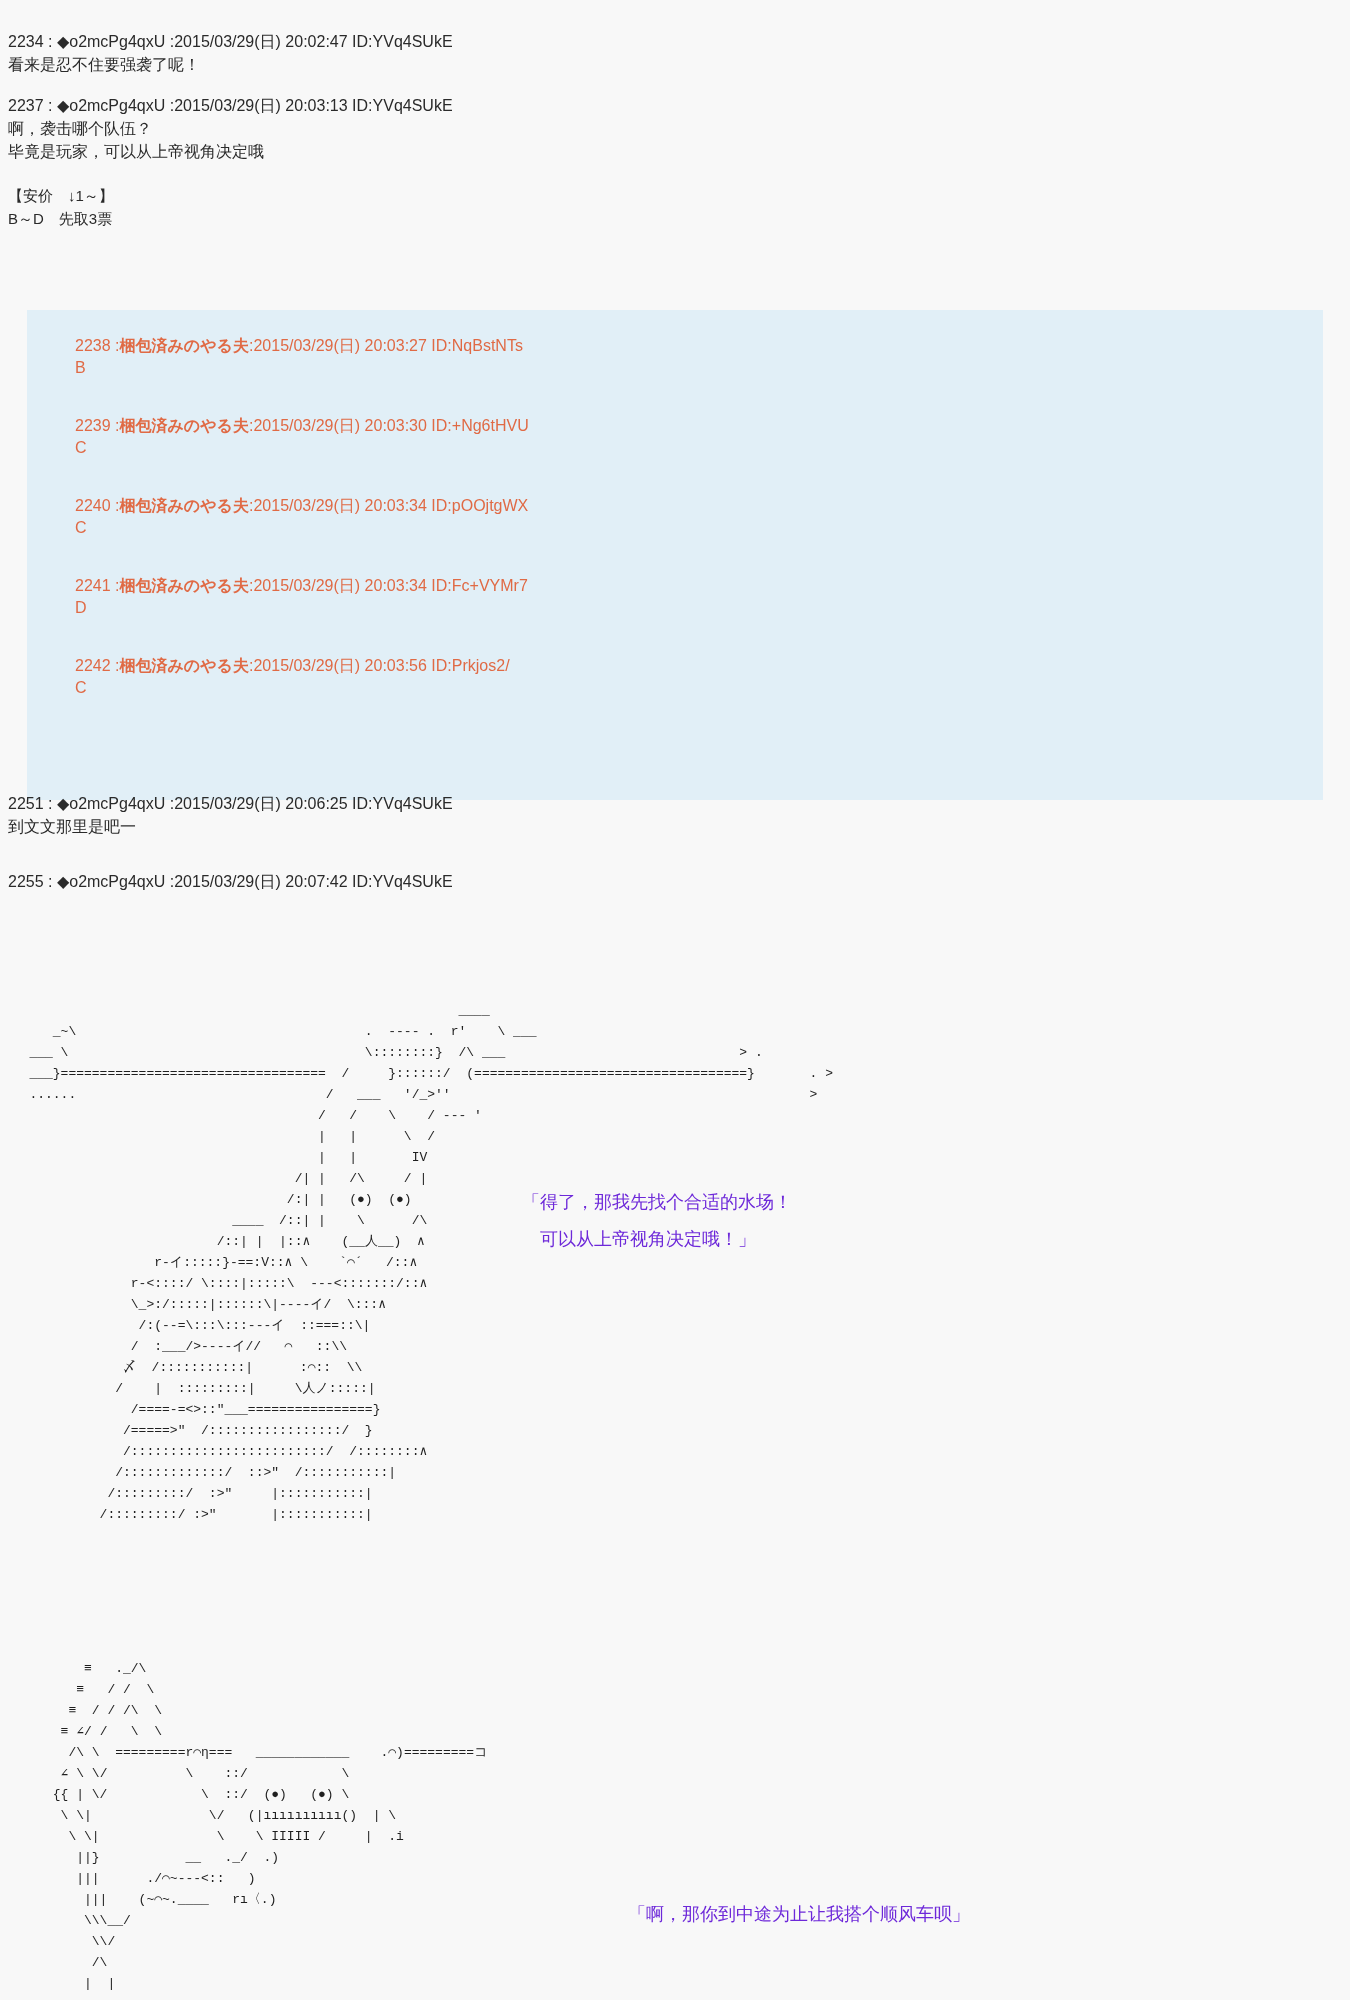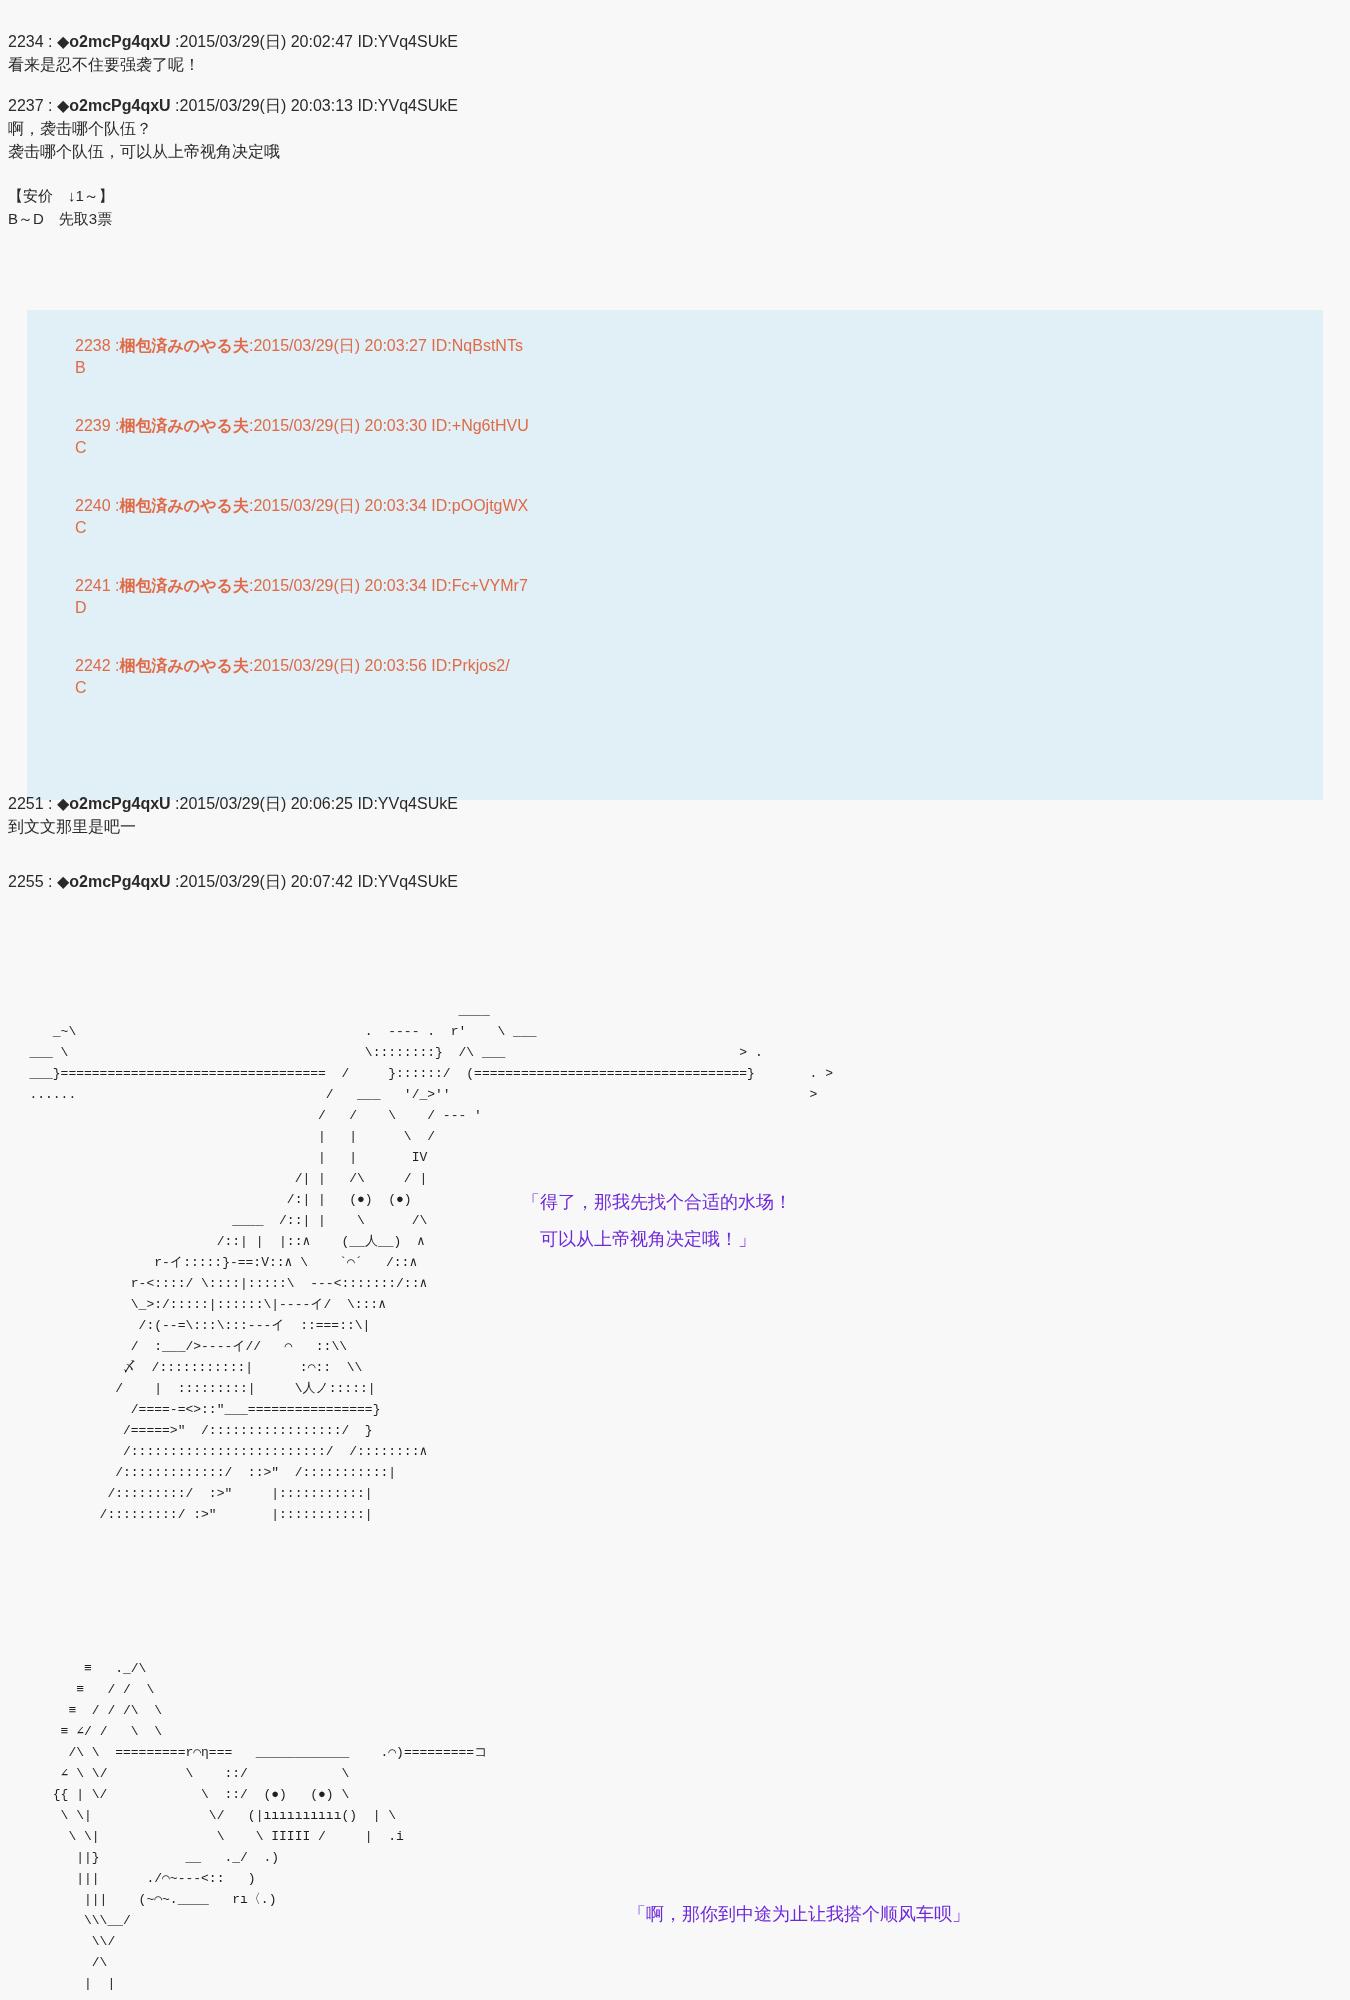--- a/index.html
+++ b/index.html
@@ -1,20 +1,20 @@
 <!DOCTYPE html>
 <html><head>
 <meta charset="utf-8">
 <style>
   html,body{margin:0;padding:0;}
   body{background:#f8f8f8;font-family:"Liberation Sans","DejaVu Sans",sans-serif;}
   .page{position:relative;width:1350px;height:2000px;background:#f8f8f8;overflow:hidden;color:#2a2a2a;}
   .post{position:absolute;left:8px;font-size:16px;line-height:23px;color:#2a2a2a;}
   .post-header{white-space:nowrap;}
-  .post-name{font-weight:bold;text-align:center;}
+  .post-name{font-weight:normal;text-align:center;}
   .post-body{white-space:nowrap;}
   .anchor-block{position:absolute;left:8px;top:184px;font-size:15px;line-height:23px;}
   .vote-box{position:absolute;left:27px;top:310px;width:1296px;height:490px;background:#e1eff7;
             box-sizing:border-box;padding:25px 0 0 48px;}
   .vb-entry{margin-bottom:36px;font-size:16px;line-height:22px;color:#e06a45;}
   .vb-name{font-weight:bold;}
   .vb-vote{line-height:22px;}
   pre.aa{position:absolute;left:6px;margin:0;font-family:Liberation Mono, monospace;
          font-size:13px;line-height:21px;color:#1f1f1f;white-space:pre;}
   #aa1{top:1000px;}
@@ -33,21 +33,21 @@
       <span>2234 : </span><span class="post-name">◆o2mcPg4qxU</span><span> :2015/03/29(日) 20:02:47 ID:YVq4SUkE</span>
     </div>
     <div class="post-body">看来是忍不住要强袭了呢！</div>
   </div>
 
   <div class="post" style="top:94px;">
     <div class="post-header">
       <span>2237 : </span><span class="post-name">◆o2mcPg4qxU</span><span> :2015/03/29(日) 20:03:13 ID:YVq4SUkE</span>
     </div>
     <div class="post-body">啊，袭击哪个队伍？</div>
-    <div class="post-body">袭击哪个队伍，可以从上帝视角决定哦</div>
+    <div class="post-body">毕竟是玩家，可以从上帝视角决定哦</div>
   </div>
 
   <div class="anchor-block">
     <div>【安价　↓1～】</div>
     <div>B～D　先取3票</div>
   </div>
 
   <div class="vote-box">
     <div class="vb-entry">
       <div><span>2238 :</span><span class="vb-name">梱包済みのやる夫</span><span>:2015/03/29(日) 20:03:27 ID:NqBstNTs</span></div>

